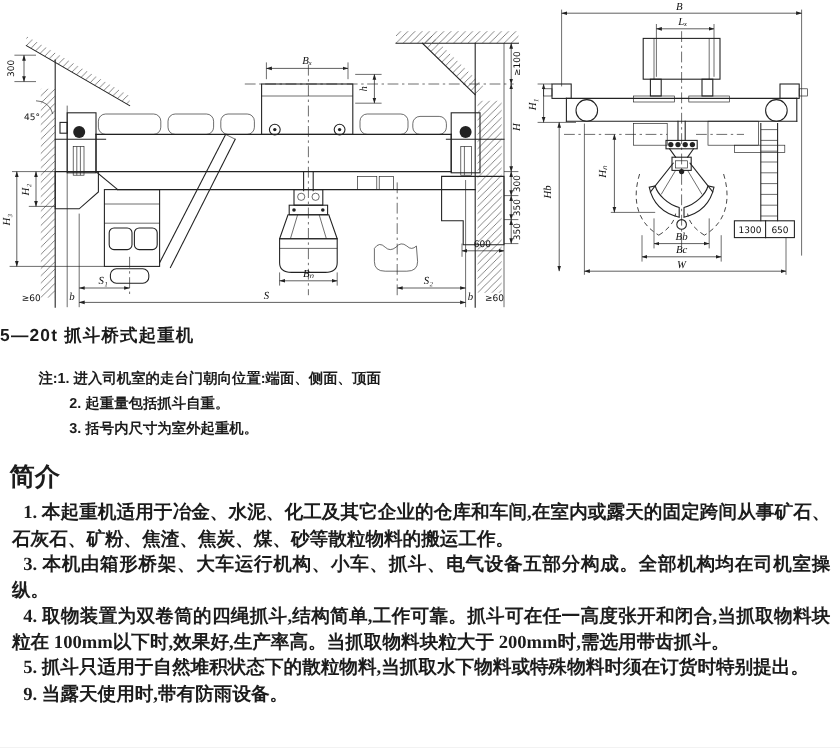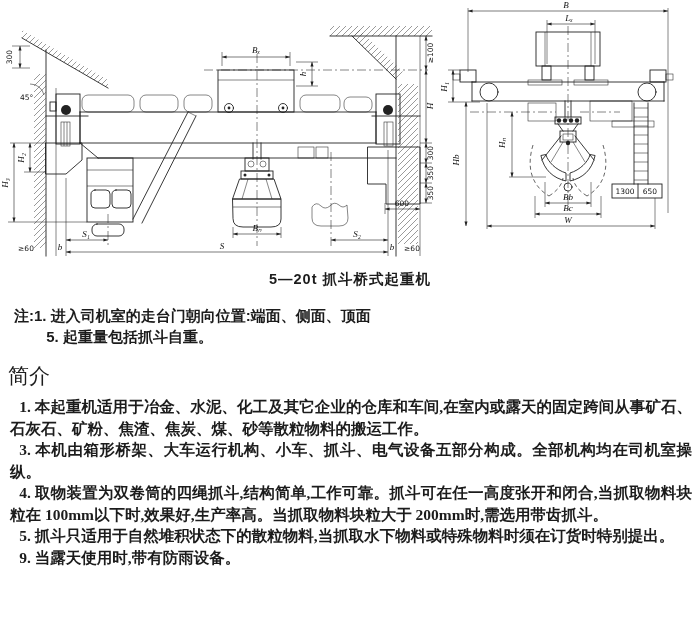--- a/index.html
+++ b/index.html
@@ -10,26 +10,26 @@
   .ln{fill:none;stroke:#222;stroke-width:0.9;stroke-linecap:square;}
   .thin{fill:none;stroke:#222;stroke-width:0.55;}
   .dim{fill:none;stroke:#222;stroke-width:0.6;}
   .cl{fill:none;stroke:#222;stroke-width:0.55;stroke-dasharray:9 3 2 3;}
   .dash{fill:none;stroke:#222;stroke-width:0.7;stroke-dasharray:4 3;}
   .fl{fill:#222;stroke:none;}
   text.d{font:italic 9px "Liberation Serif",serif;fill:#111;}
   text.n{font:7.5px "DejaVu Sans",sans-serif;fill:#111;}
   text.mid{text-anchor:middle;}
   
-  .caption{margin-top:4px;text-align:center;font-weight:bold;font-size:14.5px;
+  .caption{margin-top:4px;font-weight:bold;font-size:14.5px;
            letter-spacing:1px;font-family:"Liberation Sans",sans-serif;}
-  .notes{margin:16px 0 0 14px;font-weight:bold;font-size:15px;line-height:21px;
+  .notes{margin:16px 0 0 32px;font-weight:bold;font-size:12px;line-height:21px;
          font-family:"Liberation Sans",sans-serif;}
   .notes .cont{padding-left:2.15em;}
-  .intro-heading{margin:15px 0 2px 8px;font-size:21px;font-weight:normal;
+  .intro-heading{margin:15px 0 2px 8px;font-size:21px;font-weight:bold;
                  font-family:"Liberation Sans",sans-serif;}
   .intro{margin:6px 8px 0 10px;font-size:15.5px;line-height:21.5px;text-align:justify;
          font-weight:600;}
   .intro p{margin:0;text-indent:0.6em;}
 </style>
 </head>
 <body>
 
 <div class="page">
 
@@ -338,21 +338,22 @@
         <line class="dim" x1="487" y1="226" x2="655" y2="226" marker-start="url(#ae)" marker-end="url(#ae)"></line>
         <text class="d mid" x="568" y="223">W</text>
       </g>
     </g>
   </svg>
 
   <div class="caption">5—20t 抓斗桥式起重机</div>
 
   <div class="notes">
     <div><span>注:</span><span>1. 进入司机室的走台门朝向位置:端面、侧面、顶面</span></div>
-    <div class="cont">5. 起重量包括抓斗自重。</div>
+    <div class="cont">2. 起重量包括抓斗自重。</div>
+    <div class="cont">3. 括号内尺寸为室外起重机。</div>
   </div>
 
   <div class="intro-heading">简介</div>
 
   <div class="intro">
     <p>1. 本起重机适用于冶金、水泥、化工及其它企业的仓库和车间,在室内或露天的固定跨间从事矿石、石灰石、矿粉、焦渣、焦炭、煤、砂等散粒物料的搬运工作。</p>
     <p>3. 本机由箱形桥架、大车运行机构、小车、抓斗、电气设备五部分构成。全部机构均在司机室操纵。</p>
     <p>4. 取物装置为双卷筒的四绳抓斗,结构简单,工作可靠。抓斗可在任一高度张开和闭合,当抓取物料块粒在 100mm以下时,效果好,生产率高。当抓取物料块粒大于 200mm时,需选用带齿抓斗。</p>
     <p>5. 抓斗只适用于自然堆积状态下的散粒物料,当抓取水下物料或特殊物料时须在订货时特别提出。</p>
     <p>9. 当露天使用时,带有防雨设备。</p>

